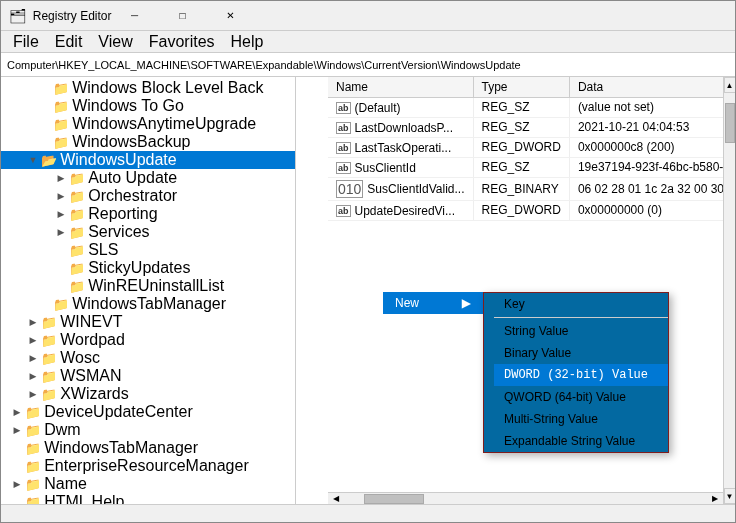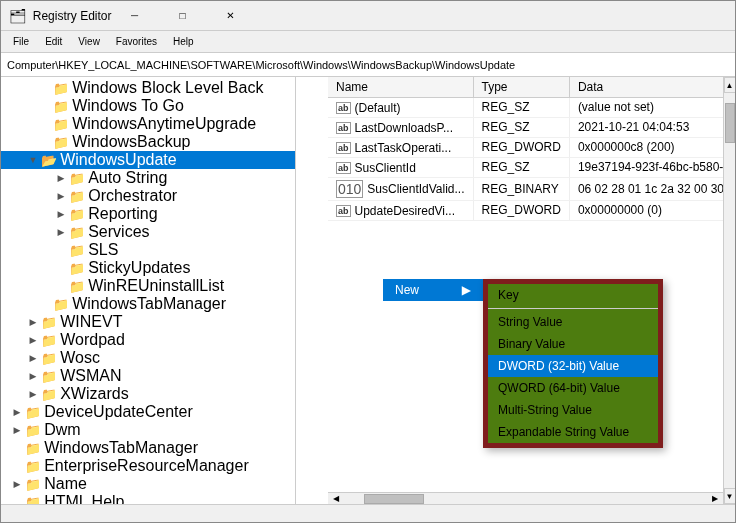--- a/index.html
+++ b/index.html
@@ -43,21 +43,21 @@
       background: #f0f0f0;
       height: 22px;
       display: flex;
       align-items: center;
       padding: 0 4px;
       border-bottom: 1px solid #ccc;
     }
     .menu-item {
       padding: 2px 8px;
       cursor: pointer;
-      font-size: 10px;
+      font-size: 16px;
     }
 
     
     #address-bar {
       background: white;
       height: 24px;
       display: flex;
       align-items: center;
       padding: 0 6px;
       border-bottom: 1px solid #ccc;
@@ -157,21 +157,21 @@
       background: #fff;
       border: 1px solid #999;
       font-size: 14px;
       padding: 0 1px;
       color: #555;
     }
 
     
     #context-menu-overlay {
       position: absolute;
-      top: 202px;
+      top: 215px;
       left: 55px;
       z-index: 100;
     }
     .ctx-menu-divider { height: 1px; background: #ccc; margin: 2px 0; }
 
     
     .new-btn {
       background: #0078d4;
       color: white;
       padding: 4px 12px;
@@ -180,32 +180,33 @@
       justify-content: space-between;
       min-width: 100px;
       cursor: pointer;
     }
 
     
     .submenu {
       position: absolute;
       left: 100px;
       top: 0;
-      background: #4d7c0f;
-      border: 5px solid #7f1d1d;
+      background: #0369a1;
+      border: 1px solid #7f1d1d;
       box-shadow: 3px 3px 8px rgba(0,0,0,0.3);
       min-width: 180px;
+      padding-left: 10px;
     }
     .submenu-item {
       padding: 4px 20px 4px 10px;
       cursor: pointer;
       font-size: 12px;
       white-space: nowrap;
     }
-    .submenu-item.highlighted { background: #0078d4; color: white; }
+    .submenu-item.highlighted { background: #0078d4; color: white; font-family: Liberation Mono, monospace; }
 
     
     #status-bar {
       height: 20px;
       background: #f0f0f0;
       border-top: 1px solid #ccc;
       display: flex;
       align-items: center;
       padding: 0 8px;
       font-size: 11px;
@@ -306,21 +307,21 @@
 
 <div id="menu-bar">
   <span class="menu-item">File</span>
   <span class="menu-item">Edit</span>
   <span class="menu-item">View</span>
   <span class="menu-item">Favorites</span>
   <span class="menu-item">Help</span>
 </div>
 
 <div id="address-bar">
-  <span style="font-size:11px;">Computer\HKEY_LOCAL_MACHINE\SOFTWARE\Microsoft\Windows\WindowsBackup\WindowsUpdate</span>
+  <span style="font-size:11px;">Computer\HKEY_LOCAL_MACHINE\SOFTWARE\Expandable\Windows\CurrentVersion\WindowsUpdate</span>
 </div>
 
 <div id="main-content">
 
   <div id="tree-pane">
 
     <div class="tree-item" style="padding-left: 36px;">
       <span class="expand-btn"></span>
       <span class="folder-icon">📁</span>
       <span class="tree-label">Windows Block Level Back</span>
@@ -343,21 +344,21 @@
 
     <div class="tree-item selected" style="padding-left: 24px;">
       <span class="expand-btn">▼</span>
       <span class="folder-icon">📂</span>
       <span class="tree-label">WindowsUpdate</span>
     </div>
 
     <div class="tree-item" style="padding-left: 52px;">
       <span class="expand-btn">▶</span>
       <span class="folder-icon">📁</span>
-      <span class="tree-label">Auto String</span>
+      <span class="tree-label">Auto Update</span>
     </div>
     <div class="tree-item" style="padding-left: 52px;">
       <span class="expand-btn">▶</span>
       <span class="folder-icon">📁</span>
       <span class="tree-label">Orchestrator</span>
     </div>
     <div class="tree-item" style="padding-left: 52px;">
       <span class="expand-btn">▶</span>
       <span class="folder-icon">📁</span>
       <span class="tree-label">Reporting</span>

